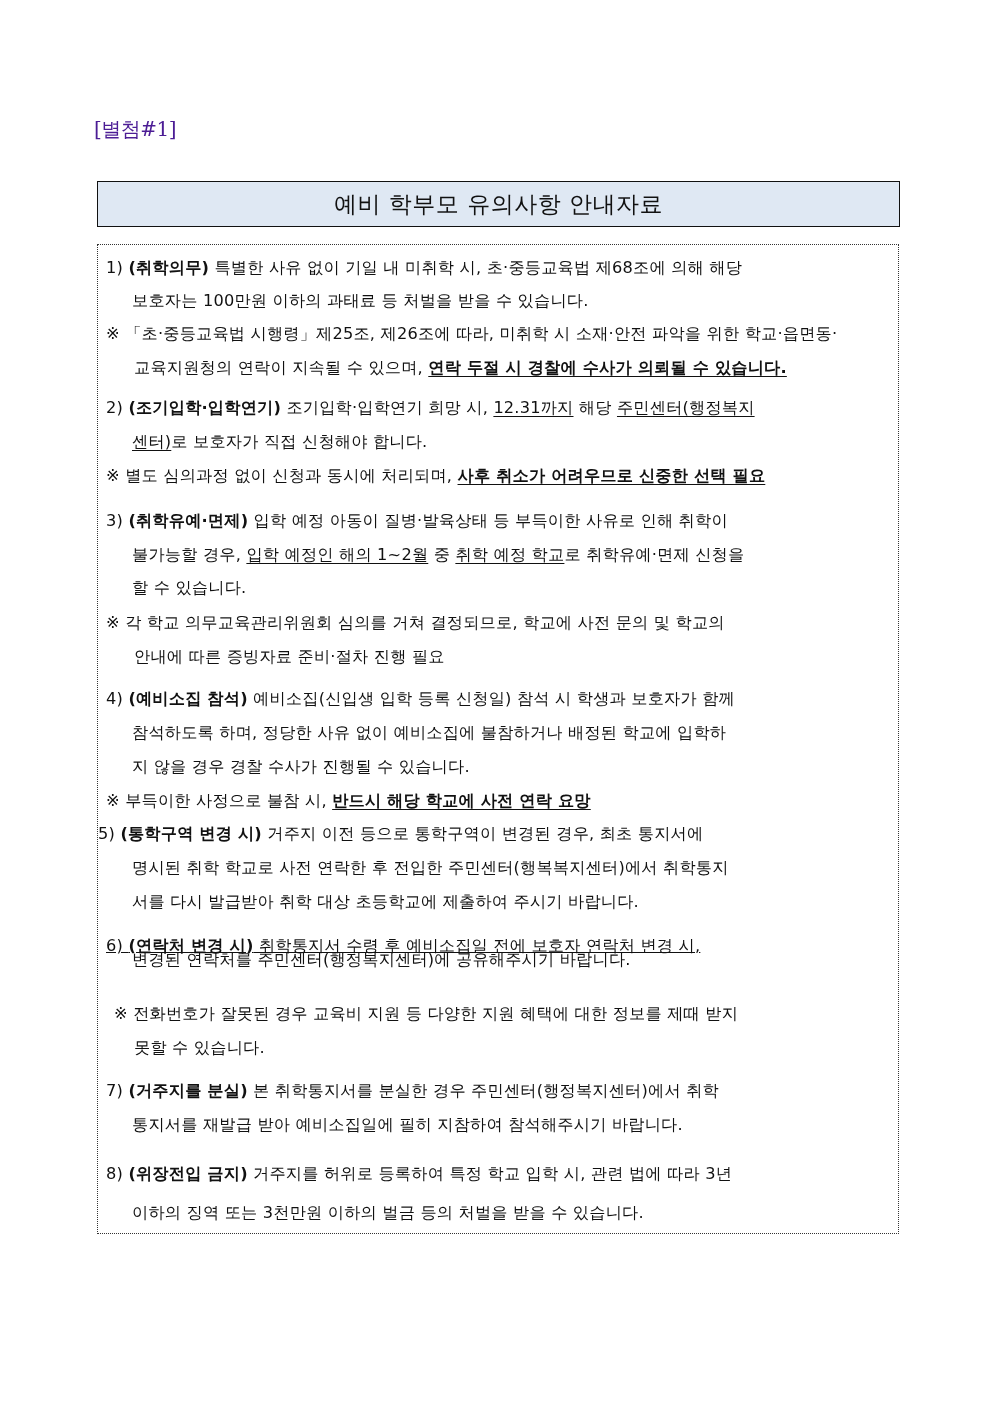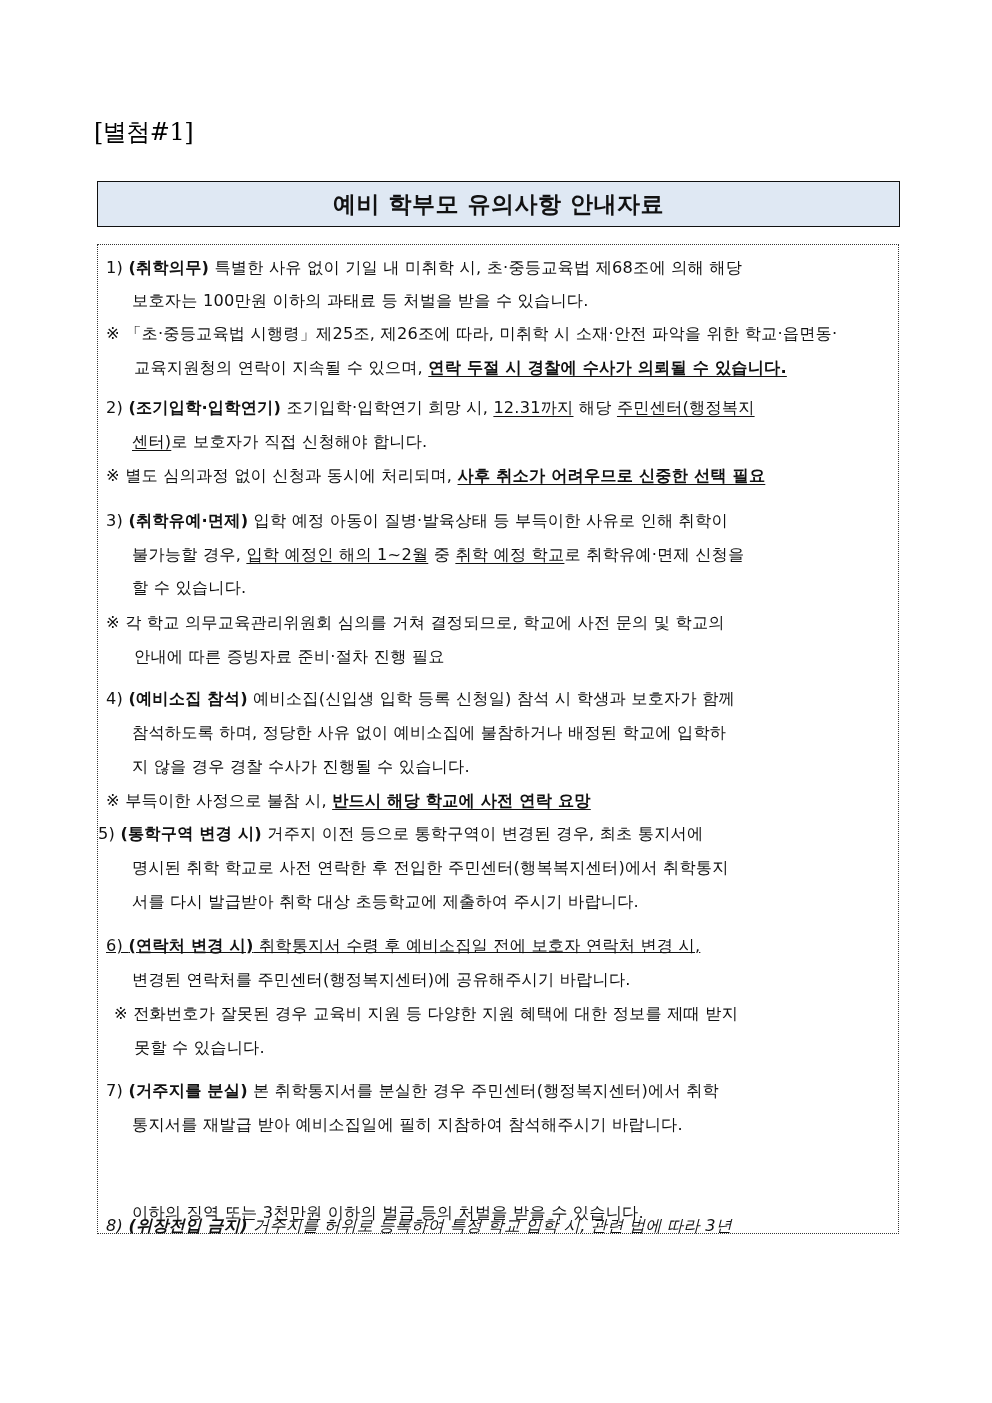--- a/index.html
+++ b/index.html
@@ -1,19 +1,19 @@
 <!DOCTYPE html>
 <html><head>
 <meta charset="utf-8">
 <style>
   html, body { margin:0; padding:0; background:#ffffff; }
   body { width:992px; height:1403px; position:relative; font-family:"DejaVu Sans","Liberation Sans",sans-serif; color:#111; }
-  .attach-label { position:absolute; left:94px; top:116px; font-family:"DejaVu Serif","Liberation Serif",serif; font-size:24px; letter-spacing:-0.5px; color:#000000; }
+  .attach-label { position:absolute; left:94px; top:116px; font-family:"DejaVu Serif","Liberation Serif",serif; font-size:20px; letter-spacing:-0.5px; color:#4c1d95; }
   .title-box { position:absolute; left:97px; top:181px; width:801px; height:44px; background:#dfe8f3; border:1.5px solid #111; display:flex; align-items:center; justify-content:center; }
-  .title-box span { font-size:23px; font-weight:bold; letter-spacing:0.5px; }
+  .title-box span { font-size:23px; font-weight:normal; letter-spacing:0.5px; }
   .content-box { position:absolute; left:97px; top:244px; width:802px; height:990px; border:1px dotted #333; box-sizing:border-box; }
   .line { position:absolute; left:0; font-size:16.2px; white-space:nowrap; letter-spacing:0.2px; }
   .b { font-weight:bold; }
   .u { text-decoration:underline; text-underline-offset:3px; }
   .bu { font-weight:bold; text-decoration:underline; text-underline-offset:3px; }
 </style>
 </head>
 <body>
 
 <div class="attach-label">[별첨#1]</div>
@@ -42,23 +42,23 @@
   <div class="line" style="top:443px;left:8px;"><span>4)</span> <span class="b">(예비소집 참석)</span><span> 예비소집(신입생 입학 등록 신청일) 참석 시 학생과 보호자가 함께</span></div>
   <div class="line" style="top:477px;left:34px;">참석하도록 하며, 정당한 사유 없이 예비소집에 불참하거나 배정된 학교에 입학하</div>
   <div class="line" style="top:511px;left:34px;">지 않을 경우 경찰 수사가 진행될 수 있습니다.</div>
   <div class="line" style="top:545px;left:8px;"><span>※</span> <span>부득이한 사정으로 불참 시, </span><span class="bu">반드시 해당 학교에 사전 연락 요망</span></div>
 
   <div class="line" style="top:578px;left:0;"><span>5)</span> <span class="b">(통학구역 변경 시)</span><span> 거주지 이전 등으로 통학구역이 변경된 경우, 최초 통지서에</span></div>
   <div class="line" style="top:646px;left:34px;">서를 다시 발급받아 취학 대상 초등학교에 제출하여 주시기 바랍니다.</div>
   <div class="line" style="top:612px;left:34px;">명시된 취학 학교로 사전 연락한 후 전입한 주민센터(행복복지센터)에서 취학통지</div>
 
   <div class="line" style="top:690px;left:8px;text-decoration:underline;"><span>6)</span> <span class="b">(연락처 변경 시)</span><span> 취학통지서 수령 후 예비소집일 전에 보호자 연락처 변경 시,</span></div>
-  <div class="line" style="top:724px;left:34px;">변경된 연락처를 주민센터(행정복지센터)에 공유해주시기 바랍니다.</div>
+  <div class="line" style="top:704px;left:34px;">변경된 연락처를 주민센터(행정복지센터)에 공유해주시기 바랍니다.</div>
   <div class="line" style="top:758px;left:8px;margin-left:8px;"><span>※</span> <span>전화번호가 잘못된 경우 교육비 지원 등 다양한 지원 혜택에 대한 정보를 제때 받지</span></div>
   <div class="line" style="top:792px;left:36px;">못할 수 있습니다.</div>
 
   <div class="line" style="top:835px;left:8px;"><span>7)</span> <span class="b">(거주지를 분실)</span><span> 본 취학통지서를 분실한 경우 주민센터(행정복지센터)에서 취학</span></div>
   <div class="line" style="top:869px;left:34px;">통지서를 재발급 받아 예비소집일에 필히 지참하여 참석해주시기 바랍니다.</div>
 
-  <div class="line" style="top:970px;left:8px;font-style:italic;"><span>8)</span> <span class="b">(위장전입 금지)</span><span> 거주지를 허위로 등록하여 특정 학교 입학 시, 관련 법에 따라 3년</span></div>
+  <div class="line" style="top:918px;left:8px;"><span>8)</span> <span class="b">(위장전입 금지)</span><span> 거주지를 허위로 등록하여 특정 학교 입학 시, 관련 법에 따라 3년</span></div>
   <div class="line" style="top:957px;left:34px;">이하의 징역 또는 3천만원 이하의 벌금 등의 처벌을 받을 수 있습니다.</div>
 
 </div>
 
 </body></html>

